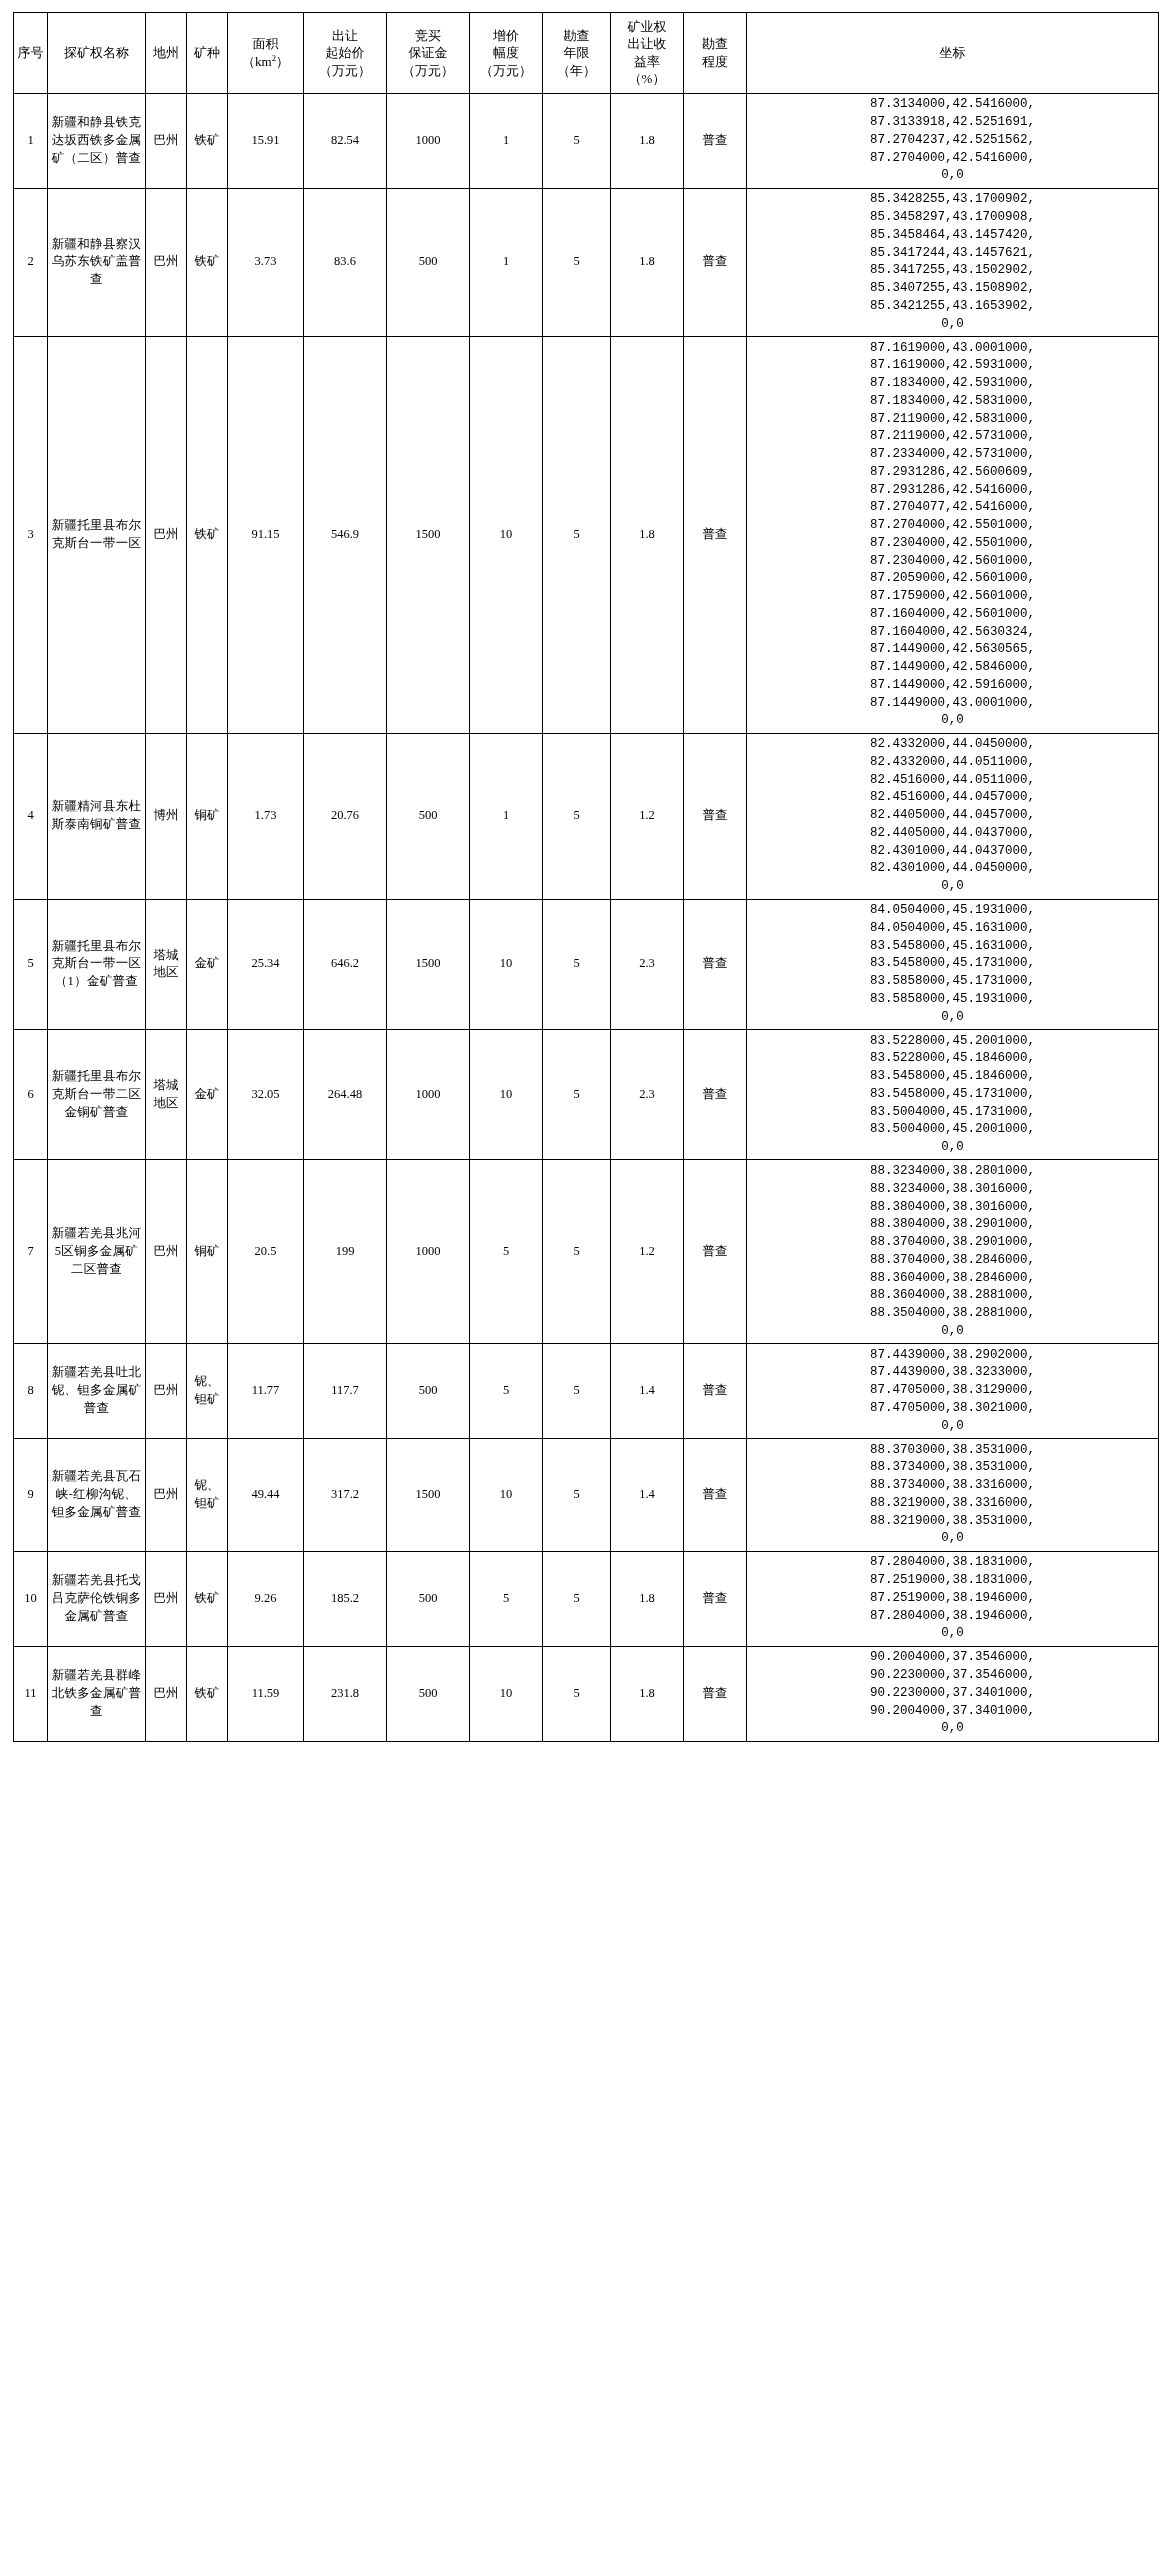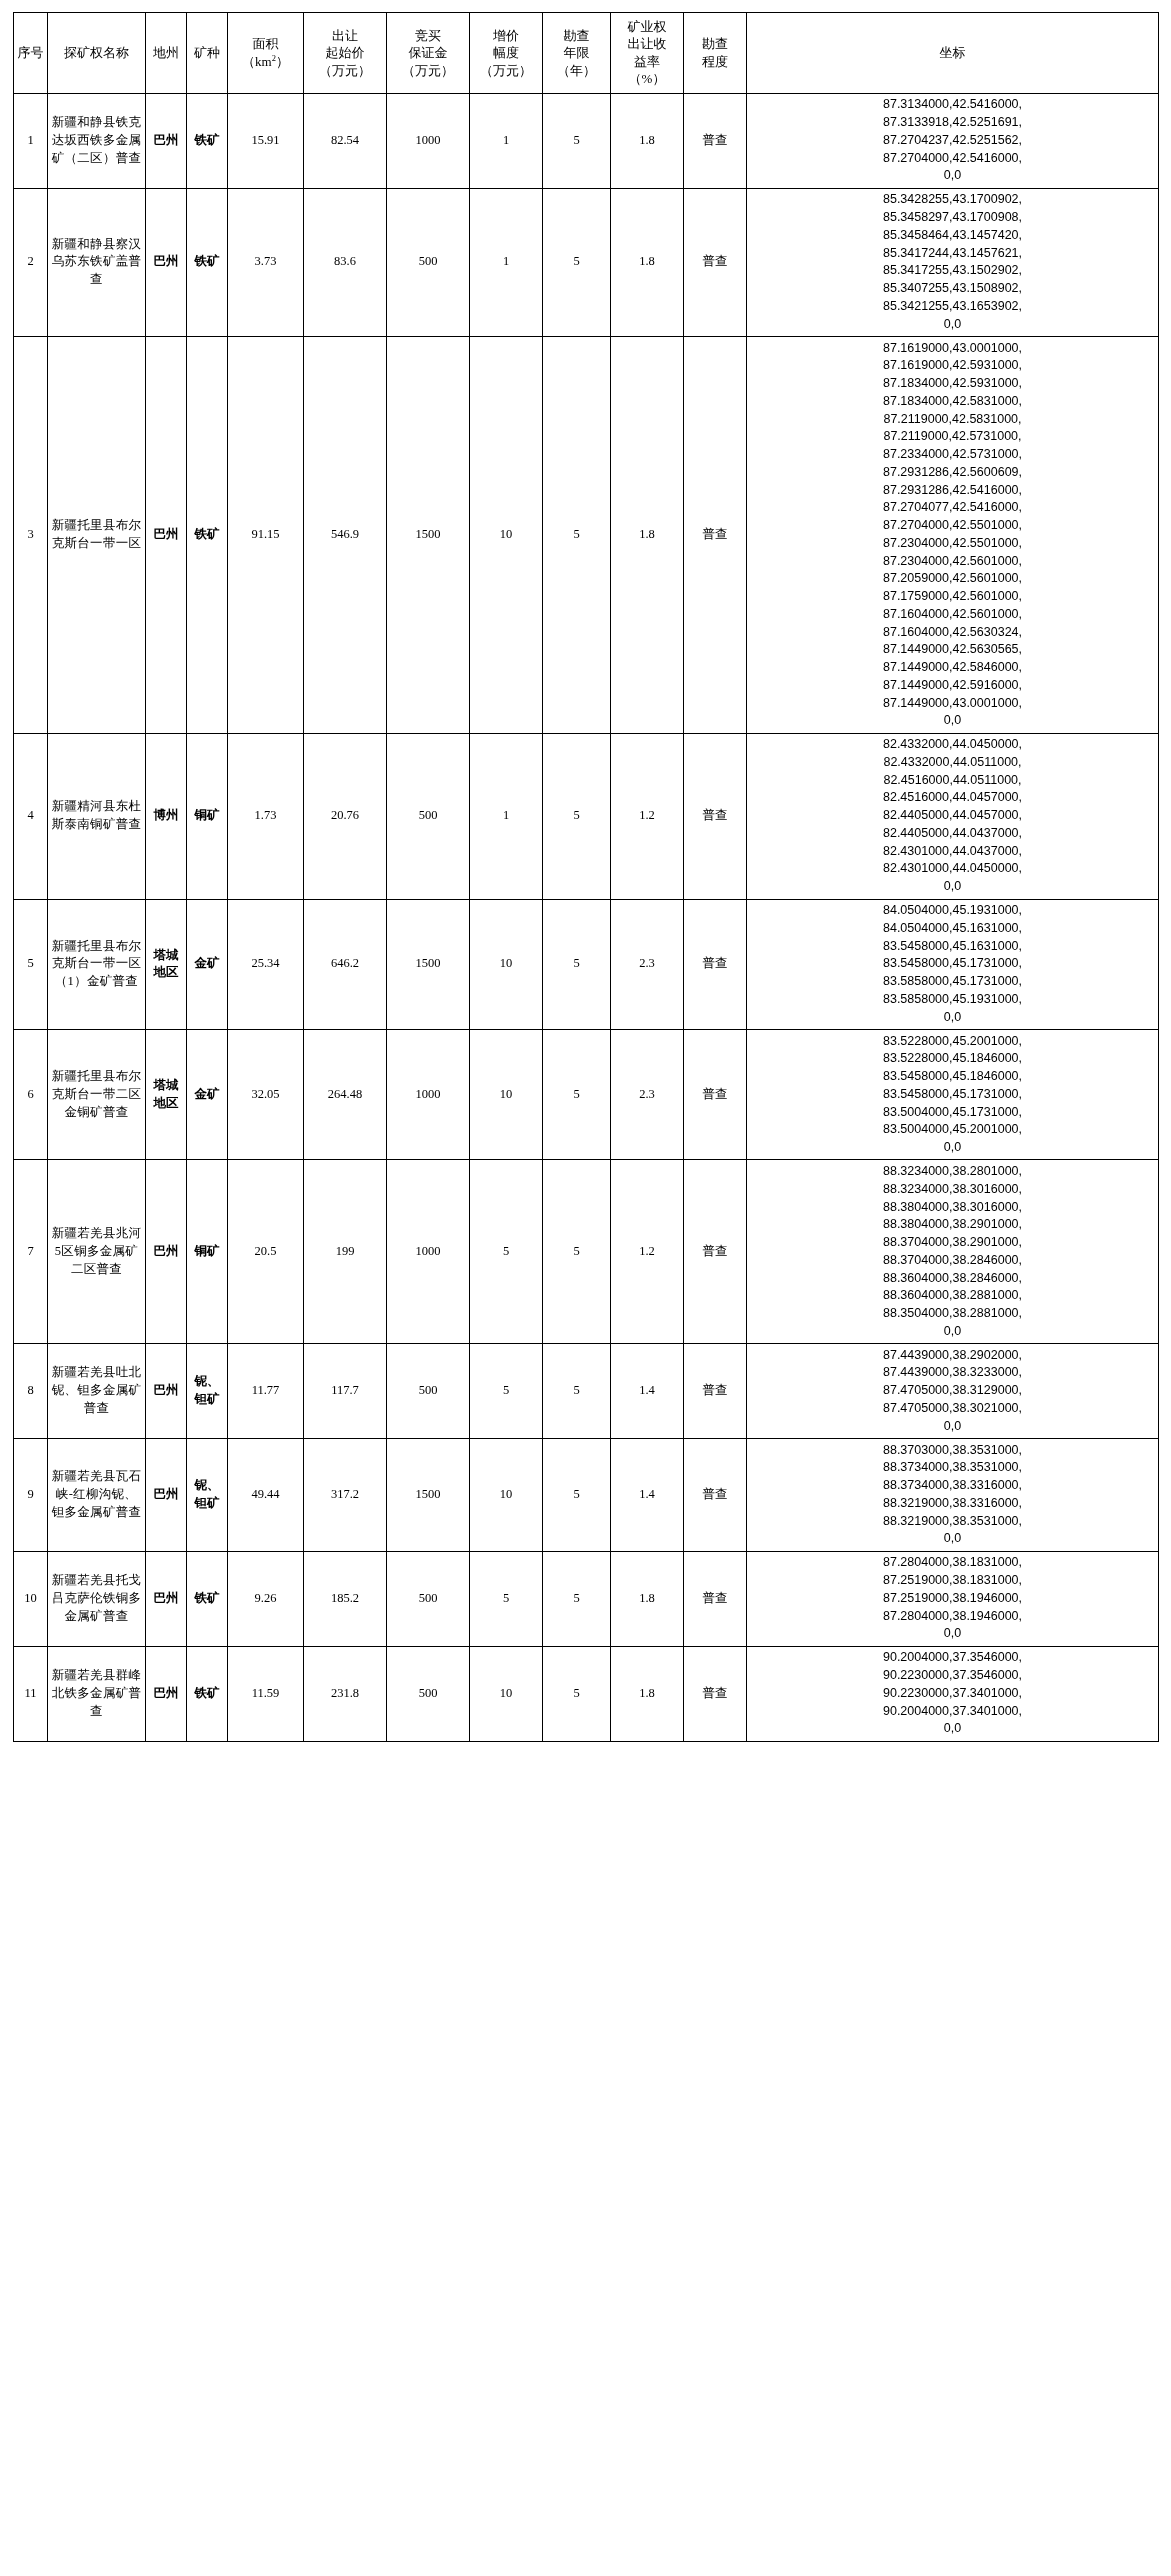--- a/index.html
+++ b/index.html
@@ -55,29 +55,28 @@
   col.c-coord    { width: auto; }
 
   .cell-name {
     font-size: 12.5px;
     line-height: 1.5;
     letter-spacing: 0.3px;
   }
   .cell-region, .cell-type {
     font-size: 12.5px;
     line-height: 1.45;
-    font-weight: bold;
   }
   .cell-coord {
     text-align: left;
     padding-left: 6.6px;
     font-size: 12.5px;
     line-height: 1.48;
     white-space: pre-line;
-    font-family: Liberation Sans, sans-serif;
+    font-family: Liberation Mono, monospace;
   }
   .hdr-sup {
     font-size: 8.5px;
     vertical-align: super;
   }
   .num {
     font-family: "Liberation Serif", "DejaVu Serif", serif;
   }
 </style>
 </head>

